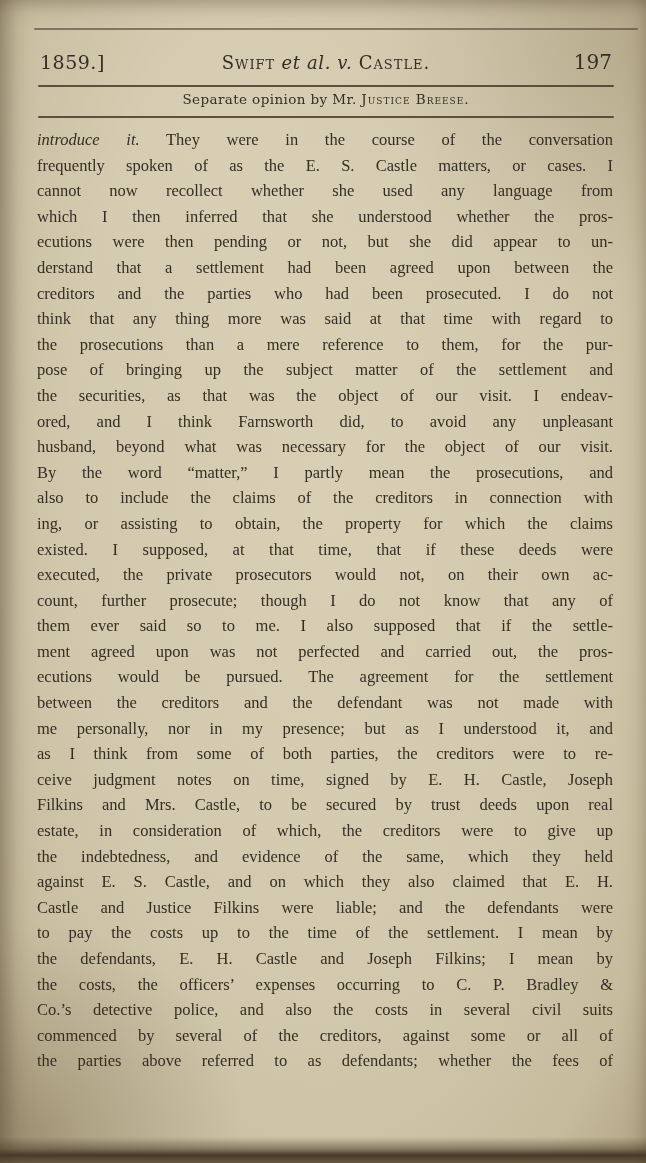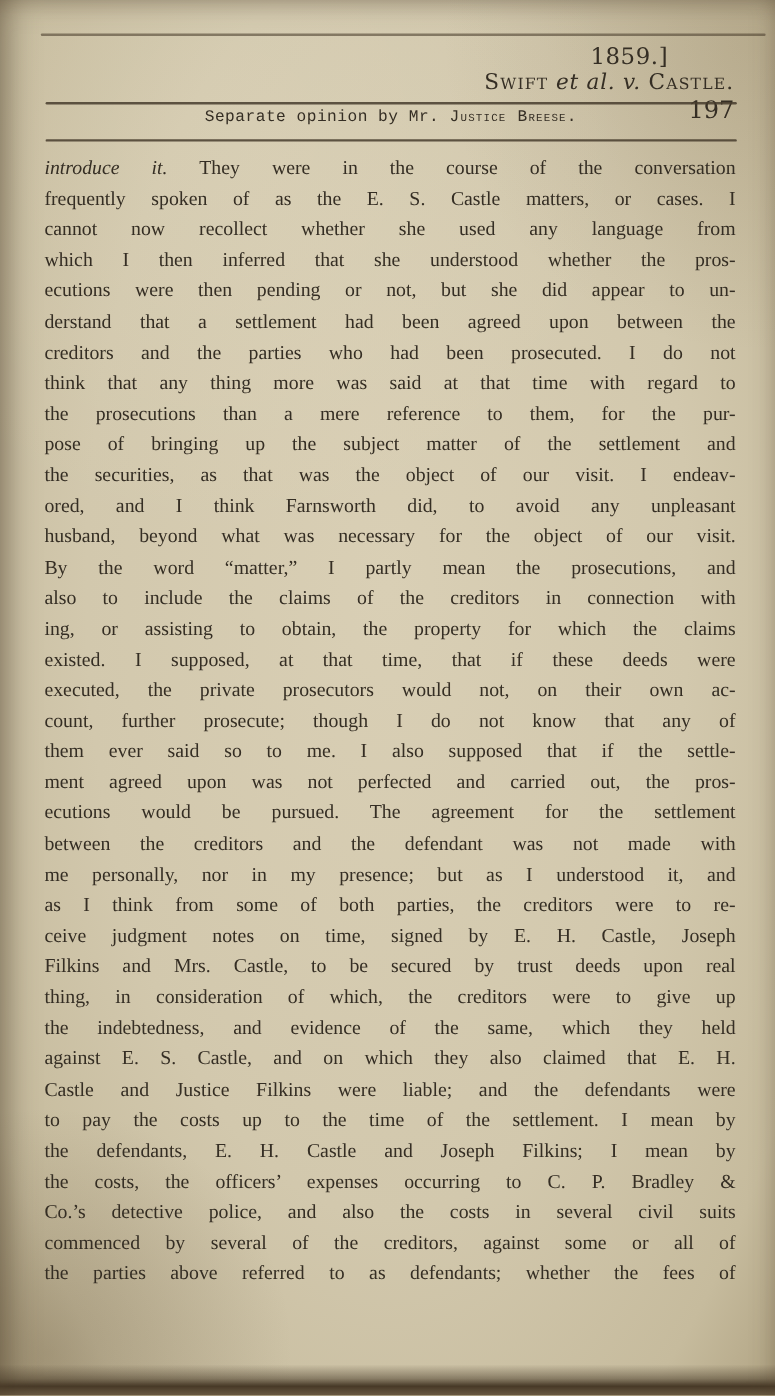--- a/index.html
+++ b/index.html
@@ -36,26 +36,25 @@
     top: 28px;
     left: 34px;
     right: 8px;
     height: 2px;
     background: #584c39;
     opacity: 0.65;
     border-radius: 1px;
   }
   .header {
     position: absolute;
-    top: 36px;
+    top: 50px;
     left: 40px;
     right: 34px;
     display: flex;
-    align-items: flex-end;
-    flex-direction: column;
+    align-items: center;
   }
   .header .year {
     font-size: 19px;
     width: 120px;
     letter-spacing: 0.5px;
   }
   .header .case-title {
     flex: 1;
     text-align: center;
     font-size: 18px;
@@ -80,21 +79,20 @@
   .rule-1 { top: 85px; }
   .rule-2 { top: 116px; }
   .subheader {
     position: absolute;
     top: 91px;
     left: 38px;
     right: 32px;
     text-align: center;
     font-size: 13.5px;
     letter-spacing: 0.4px;
-    font-family: Liberation Mono, monospace;
   }
   .body {
     position: absolute;
     top: 127px;
     left: 37px;
     right: 33px;
     font-size: 16.5px;
     line-height: 25.6px;
     font-family: Liberation Serif, serif;
   }
@@ -157,21 +155,21 @@
         <div class="body-line">executed, the private prosecutors would not, on their own ac-</div>
         <div class="body-line">count, further prosecute; though I do not know that any of</div>
         <div class="body-line">them ever said so to me. I also supposed that if the settle-</div>
         <div class="body-line">ment agreed upon was not perfected and carried out, the pros-</div>
         <div class="body-line">ecutions would be pursued. The agreement for the settlement</div>
         <div class="body-line">between the creditors and the defendant was not made with</div>
         <div class="body-line">me personally, nor in my presence; but as I understood it, and</div>
         <div class="body-line">as I think from some of both parties, the creditors were to re-</div>
         <div class="body-line">ceive judgment notes on time, signed by E. H. Castle, Joseph</div>
         <div class="body-line">Filkins and Mrs. Castle, to be secured by trust deeds upon real</div>
-        <div class="body-line">thing, in consideration of which, the creditors were to give up</div>
+        <div class="body-line">estate, in consideration of which, the creditors were to give up</div>
         <div class="body-line">the indebtedness, and evidence of the same, which they held</div>
         <div class="body-line">against E. S. Castle, and on which they also claimed that E. H.</div>
         <div class="body-line">Castle and Justice Filkins were liable; and the defendants were</div>
         <div class="body-line">to pay the costs up to the time of the settlement. I mean by</div>
         <div class="body-line">the defendants, E. H. Castle and Joseph Filkins; I mean by</div>
         <div class="body-line">the costs, the officers’ expenses occurring to C. P. Bradley &amp;</div>
         <div class="body-line">Co.’s detective police, and also the costs in several civil suits</div>
         <div class="body-line">commenced by several of the creditors, against some or all of</div>
         <div class="body-line">the parties above referred to as defendants; whether the fees of</div>
       </div>

